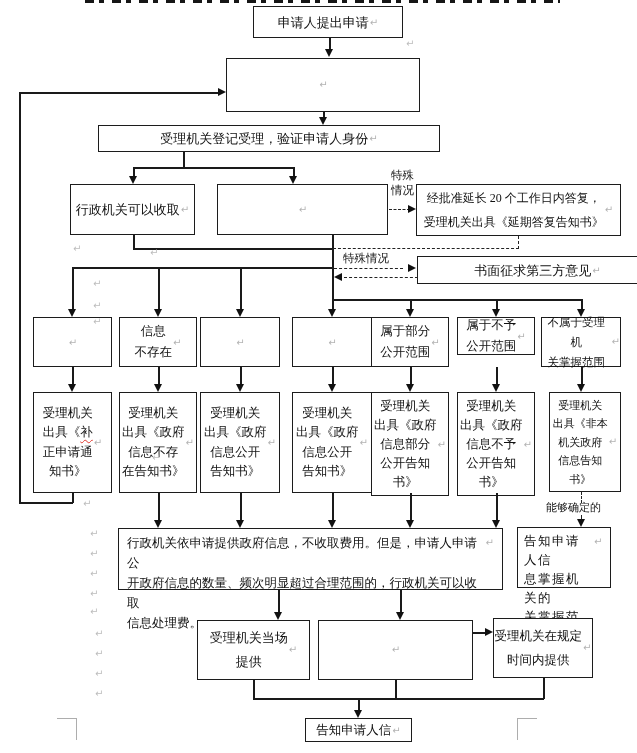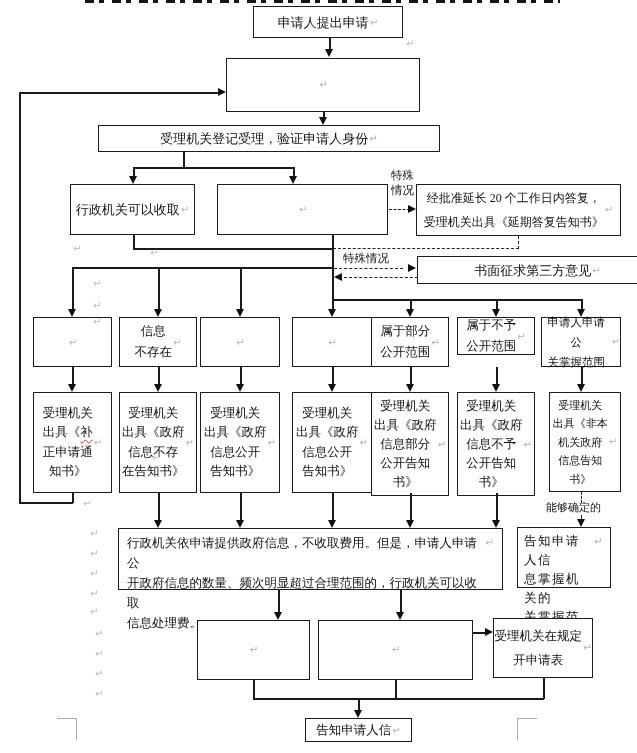--- a/index.html
+++ b/index.html
@@ -87,21 +87,21 @@
       <span class="lbl">属于部分
 公开范围</span>
       <span class="rm">↵</span>
     </div>
   <div class="node" style="left:457px;top:317px;width:78px;height:38px;">
       <span class="lbl">属于不予
 公开范围</span>
       <span class="rm">↵</span>
     </div>
   <div class="node" style="left:541px;top:317px;width:80px;height:50px;font-size:11.5px;line-height:20px;">
-      <span class="lbl">申请人申请公
+      <span class="lbl">不属于受理机
 关掌握范围</span>
       <span class="rm">↵</span>
     </div>
 
   <div class="node" style="left:33px;top:392px;width:79px;height:101px;line-height:19.5px;">
       <span class="lbl"><span>受理机关
 出具《</span><span class="sp">补</span><span>
 正申请通
 知书》</span></span>
       <span class="rm">↵</span>
@@ -159,28 +159,30 @@
       <span class="rm">↵</span>
     </div>
   <div class="node la" style="left:517px;top:527px;width:94px;height:61px;line-height:19px;padding:4px 6px;letter-spacing:1.5px;">
       <span class="lbl">告知申请人信
 息掌握机关的
 关掌握范围</span>
       <span class="rm">↵</span>
     </div>
 
   <div class="node" style="left:197px;top:620px;width:113px;height:60px;font-size:13px;line-height:24px;">
+      <span class="lbl">受理机关当场
+提供</span>
       <span class="rm">↵</span>
     </div>
   <div class="node" style="left:318px;top:620px;width:155px;height:60px;line-height:24px;">
       <span class="rm">↵</span>
     </div>
   <div class="node" style="left:493px;top:618px;width:100px;height:60px;line-height:24px;">
       <span class="lbl">受理机关在规定
-开申请表</span>
+时间内提供</span>
       <span class="rm">↵</span>
     </div>
   <div class="node" style="left:305px;top:718px;width:107px;height:24px;">
       <span class="lbl">告知申请人信</span>
       <span class="rm">↵</span>
     </div>
 
   <div class="flabel" style="left:391px;top:168px;width:28px;">特殊
 情况</div>
   <div class="flabel" style="left:343px;top:251px;">特殊情况</div>

